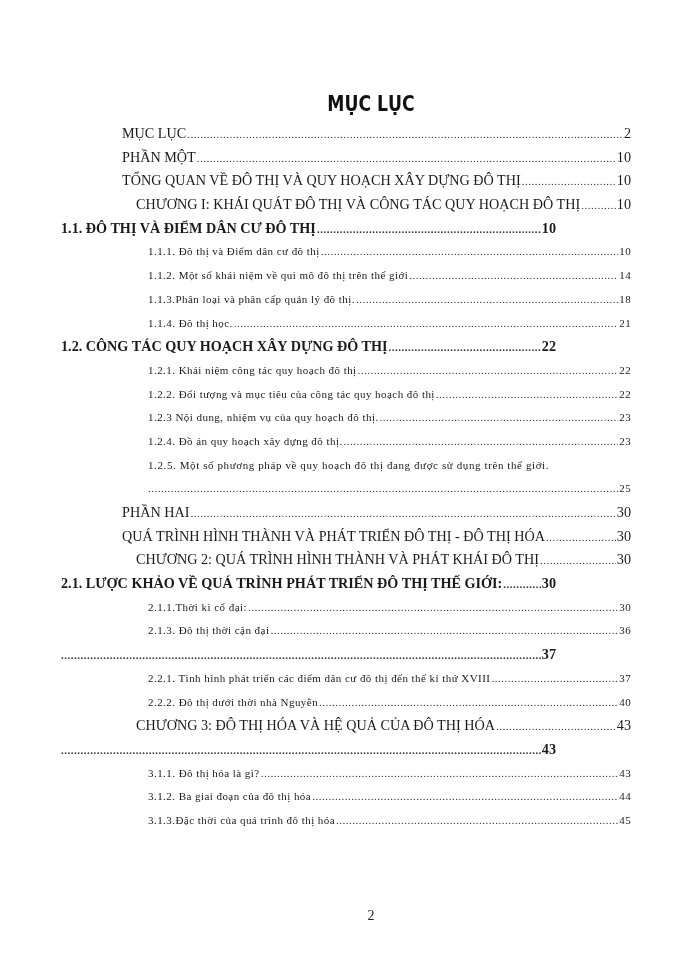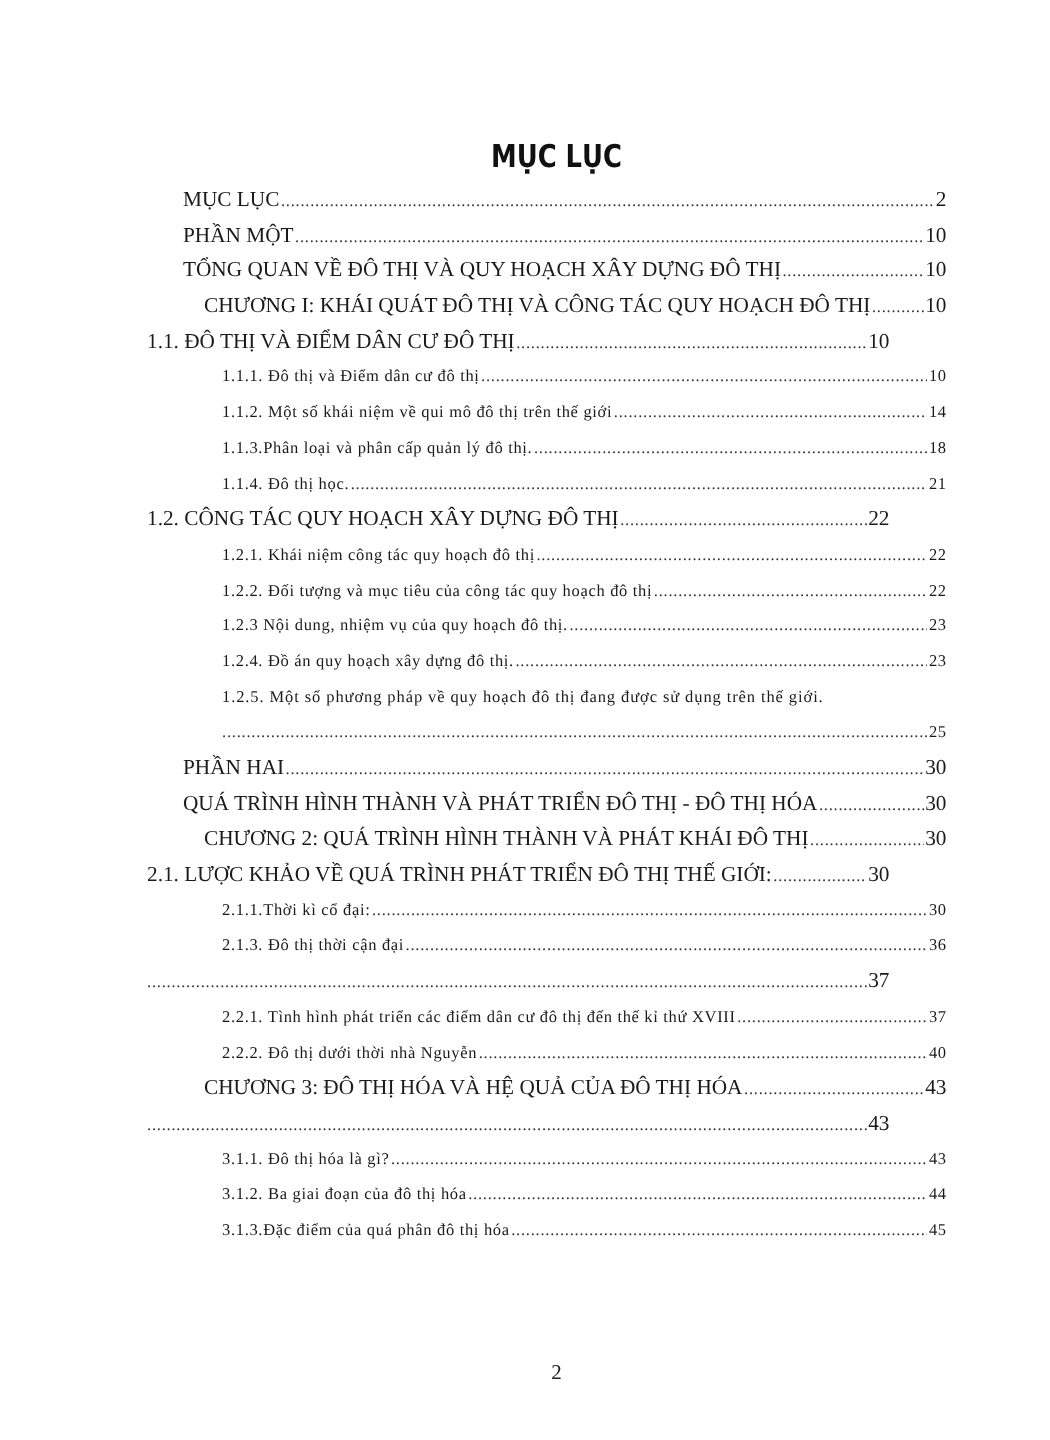--- a/index.html
+++ b/index.html
@@ -60,21 +60,21 @@
     .toc-entry .leader::after {
       content: "................................................................................................................................................................................................................................................";
     }
     .toc-entry .page {
       flex: 0 0 auto;
       text-align: right;
       padding-left: 1px;
     }
     .lvl-0 { margin-left: 122px; width: 509px; }
     .lvl-1 { margin-left: 136px; width: 495px; }
-    .lvl-2 { margin-left: 98px; width: 495px; }
+    .lvl-2 { margin-left: 61px; width: 495px; font-weight: bold; }
     .lvl-3 { margin-left: 148px; width: 483px; font-size: 11px; letter-spacing: 0.35px; }
     .lvl-3 .label { letter-spacing: 0.45px; }
 
     .toc-entry.wrap {
       display: block;
       height: auto;
     }
     .toc-entry.wrap .first-line {
       height: 23.7px;
       line-height: 23.7px;
@@ -237,19 +237,19 @@
       <span class="label">3.1.1. Đô thị hóa là gì?</span>
       <span class="leader"></span>
       <span class="page">43</span>
     </div>
     <div class="toc-entry lvl-3">
       <span class="label">3.1.2. Ba giai đoạn của đô thị hóa</span>
       <span class="leader"></span>
       <span class="page">44</span>
     </div>
     <div class="toc-entry lvl-3">
-      <span class="label">3.1.3.Đặc điểm của quá phân đô thị hóa</span>
+      <span class="label">3.1.3.Đặc thời của quá trình đô thị hóa</span>
       <span class="leader"></span>
       <span class="page">45</span>
     </div>
   </div>
 
 <div class="footer-page">2</div>
 
 </body></html>

